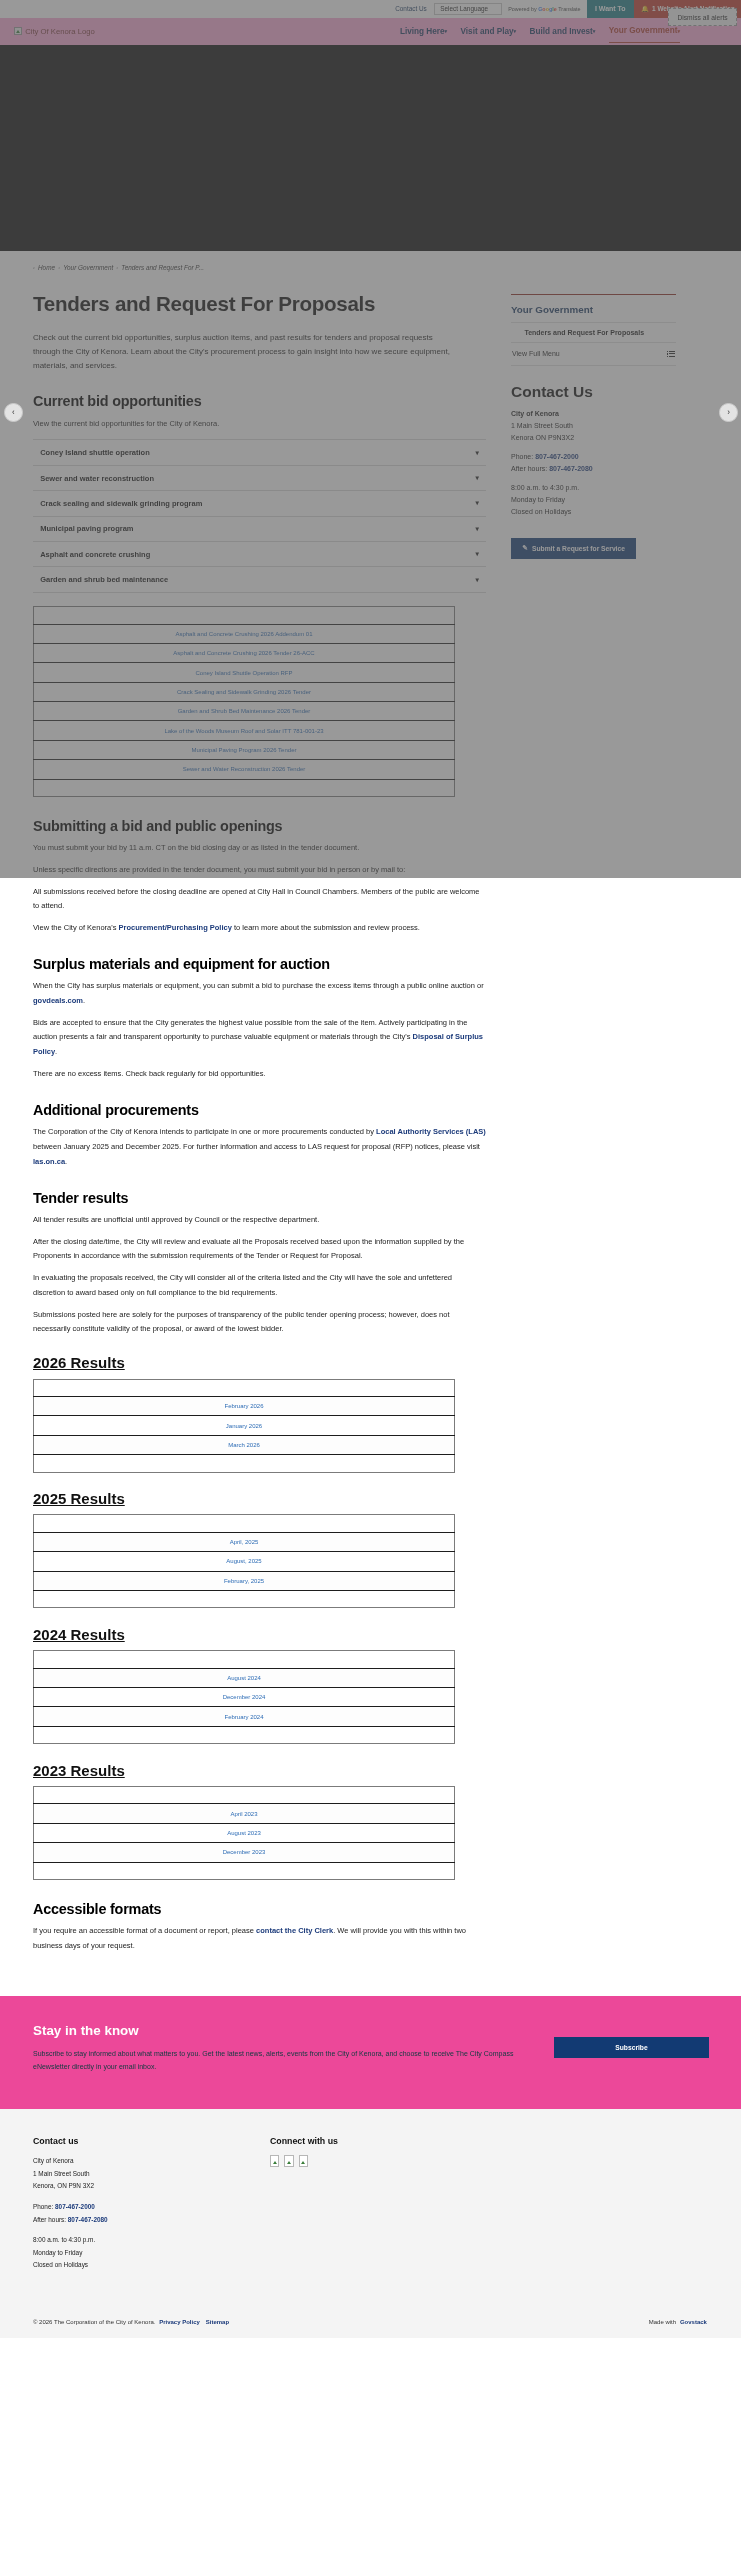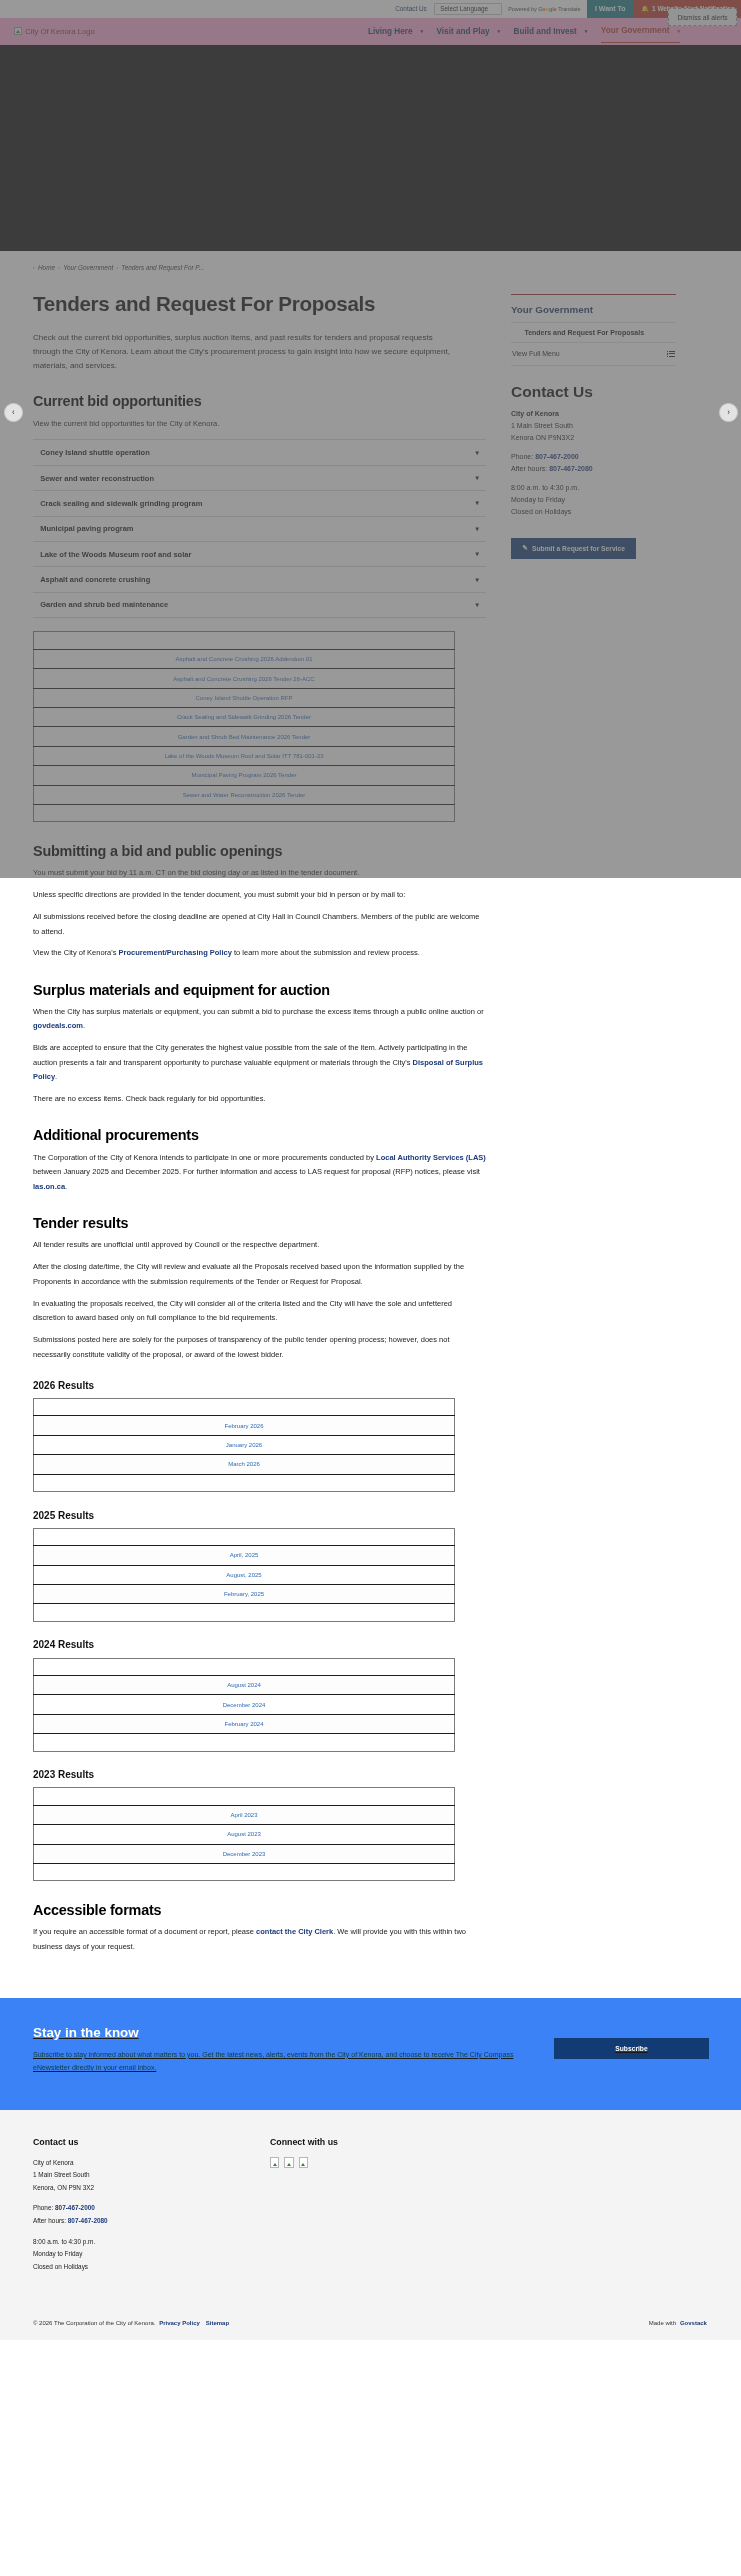--- a/index.html
+++ b/index.html
@@ -75,21 +75,21 @@
     position: relative; display: inline-block;
   }
   .broken-img::after {
     content: ""; position: absolute; left: 1px; bottom: 0.5px;
     border-left: 2.6px solid transparent; border-right: 2.6px solid transparent;
     border-bottom: 3.6px solid #3a7d3a;
   }
   .nav-items { margin-left: auto; display: flex; gap: 13.4px; padding-right: 62px; align-items: center; }
   .nav-item {
     font-size: 8.2px; font-weight: 700; color: #1b3a63; text-decoration: none;
-    display: flex; align-items: center; gap: 8px; padding: 7.2px 0;
+    display: flex; align-items: center; gap: 0; padding: 7.2px 0;
   }
   .nav-item.active { color: #b03a2e; border-bottom: 1.5px solid #b03a2e; }
   .caret { font-size: 5.2px; }
 
   
   .hero { height: 206px; background: #0d0d0d; width: 742px; }
 
   
   .crumbs {
     padding: 13.4px 0 0 33px; font-size: 6.4px; color: #333; font-style: italic;
@@ -107,21 +107,21 @@
     font-size: 20.6px; font-weight: 800; letter-spacing: -0.3px;
     margin: 21.6px 0 14.4px 0; color: #111;
   }
   .lede { font-size: 8px; line-height: 1.75; color: #1b1b1b; max-width: 428px; }
 
   h2.sec {
     font-size: 14.4px; font-weight: 800; margin: 20.6px 0 7.2px 0; color: #000000;
     letter-spacing: -0.2px;
   }
   h3.sec-sm {
-    font-size: 10px; font-weight: 800; margin: 17.5px 0 6.2px 0; color: #111;
+    font-size: 15px; font-weight: 800; margin: 17.5px 0 6.2px 0; color: #111; text-decoration: underline;
   }
   p.body { font-size: 7.5px; line-height: 1.95; color: #1b1b1b; margin: 0 0 7.2px 0; }
   p.body a, a.inline { color: #1b3a7a; font-weight: 700; text-decoration: none; }
 
   
   .accordion { margin-top: 8.2px; border-top: 0.5px solid #d8d8d8; }
   .acc-row {
     border-bottom: 0.5px solid #d8d8d8;
     display: flex; align-items: center; justify-content: space-between;
     padding: 7.7px 7.2px; font-size: 7.5px; font-weight: 700; color: #111;
@@ -174,22 +174,22 @@
   
   .carousel-arrow {
     position: absolute; width: 18.5px; height: 18.5px; border-radius: 50%;
     background: rgba(240,240,240,0.85); border: 0.5px solid #c8c8c8;
     display: flex; align-items: center; justify-content: center;
     font-size: 8.2px; color: #333; z-index: 120; cursor: pointer;
   }
 
   
   .news-band {
-    background: #3b82f6; width: 742px; padding: 27px 33px 36px 33px;
-    display: flex; align-items: flex-start; gap: 20.6px; margin-top: 36px; text-decoration: underline;
+    background: #ec4899; width: 742px; padding: 27px 33px 36px 33px;
+    display: flex; align-items: flex-start; gap: 20.6px; margin-top: 36px;
   }
   .news-left { flex: 1 1 auto; max-width: 515px; }
   .news-h { font-size: 13.4px; font-weight: 800; color: #fff; margin-bottom: 8.2px; }
   .news-p { font-size: 7px; line-height: 1.9; color: #0f3b40; max-width: 495px; }
   .subscribe-btn {
     background: #123a73; color: #fff; font-size: 6.7px; font-weight: 700;
     padding: 7.2px 0; width: 155px; text-align: center; border: none; cursor: pointer;
     margin-top: 13.4px; flex: 0 0 155px;
   }
 
@@ -305,24 +305,20 @@
       </div>
       <div class="acc-row">
         <span>Crack sealing and sidewalk grinding program</span>
         <span class="acc-chev">▾</span>
       </div>
       <div class="acc-row">
         <span>Municipal paving program</span>
         <span class="acc-chev">▾</span>
       </div>
       <div class="acc-row">
-        <span>Lake of the Woods Museum roof and solar</span>
-        <span class="acc-chev">▾</span>
-      </div>
-      <div class="acc-row">
         <span>Asphalt and concrete crushing</span>
         <span class="acc-chev">▾</span>
       </div>
       <div class="acc-row">
         <span>Garden and shrub bed maintenance</span>
         <span class="acc-chev">▾</span>
       </div>
     </div>
 
     <table class="linktable">

